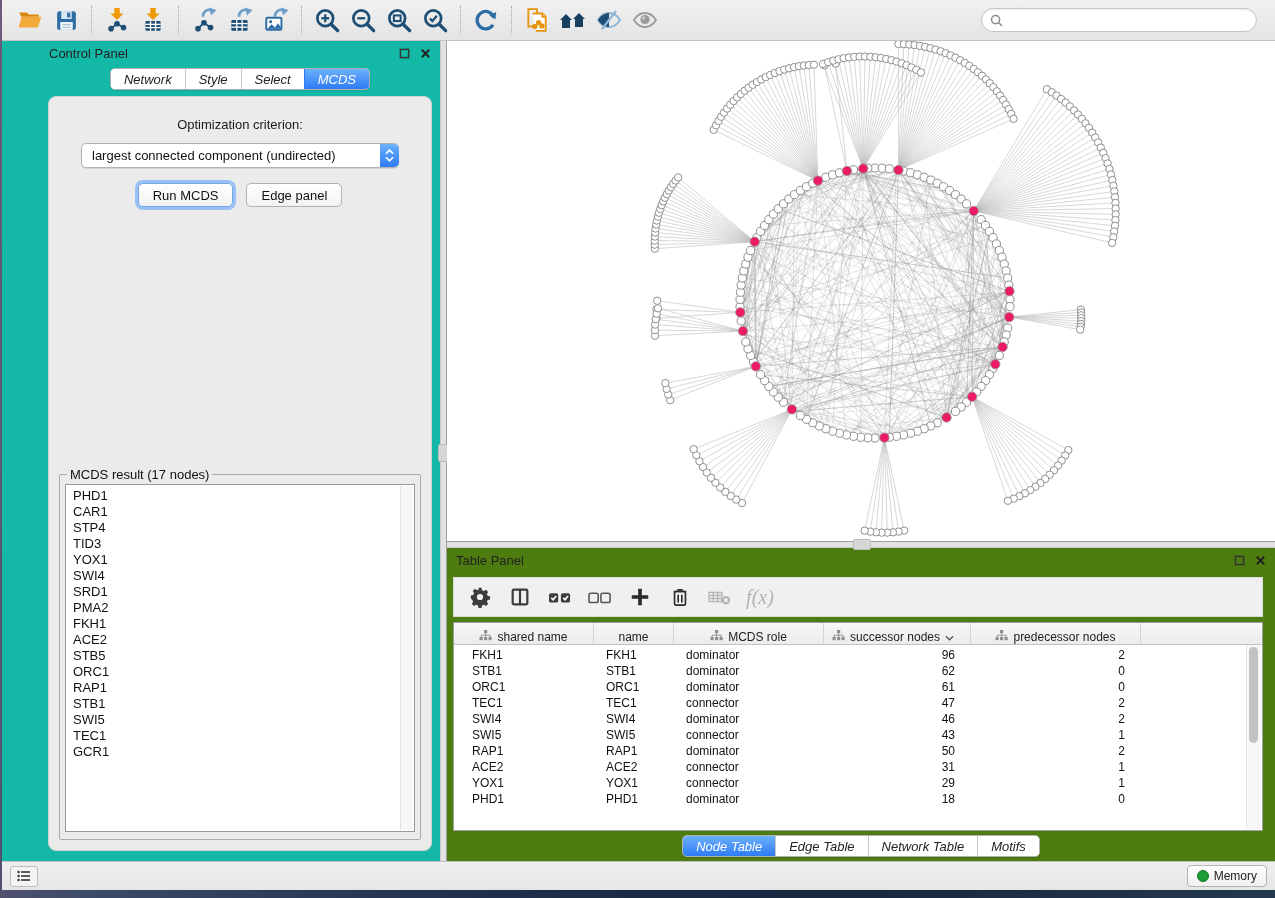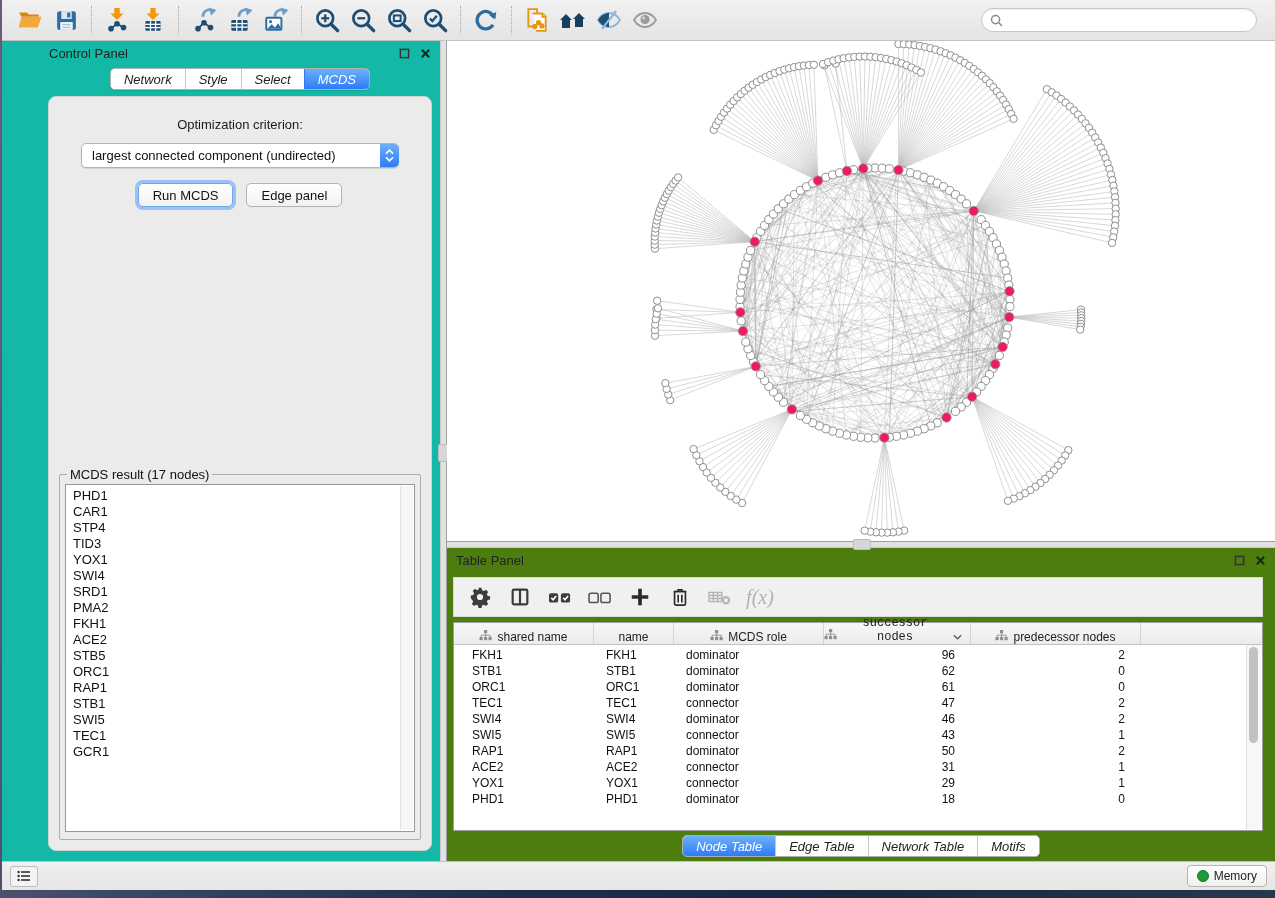--- a/index.html
+++ b/index.html
@@ -1285,21 +1285,21 @@
                     <g fill="#8f8f8f">
                       <rect x="5" y="0" width="3.2" height="3.2"></rect>
                       <rect x="0.5" y="7" width="3.2" height="3.2"></rect>
                       <rect x="5" y="7" width="3.2" height="3.2"></rect>
                       <rect x="9.5" y="7" width="3.2" height="3.2"></rect>
                     </g>
                     <path d="M6.6 3.2v2M2.1 7V5.2h9V7M6.6 5.2V7" stroke="#8f8f8f" fill="none" stroke-width="0.9"></path>
                   </svg></span>
                 <span>MCDS role</span>
               </div>
-              <div class="th c3" style="padding-left: 0px; padding-right: 8px; text-align: center; font-family: Liberation Mono, monospace;">
+              <div class="th c3" style="padding-left: 0px; padding-right: 8px; text-align: center;">
                 <span><svg width="13" height="11" viewBox="0 0 13 11">
                     <g fill="#8f8f8f">
                       <rect x="5" y="0" width="3.2" height="3.2"></rect>
                       <rect x="0.5" y="7" width="3.2" height="3.2"></rect>
                       <rect x="5" y="7" width="3.2" height="3.2"></rect>
                       <rect x="9.5" y="7" width="3.2" height="3.2"></rect>
                     </g>
                     <path d="M6.6 3.2v2M2.1 7V5.2h9V7M6.6 5.2V7" stroke="#8f8f8f" fill="none" stroke-width="0.9"></path>
                   </svg></span>
                 <span>successor nodes</span>

